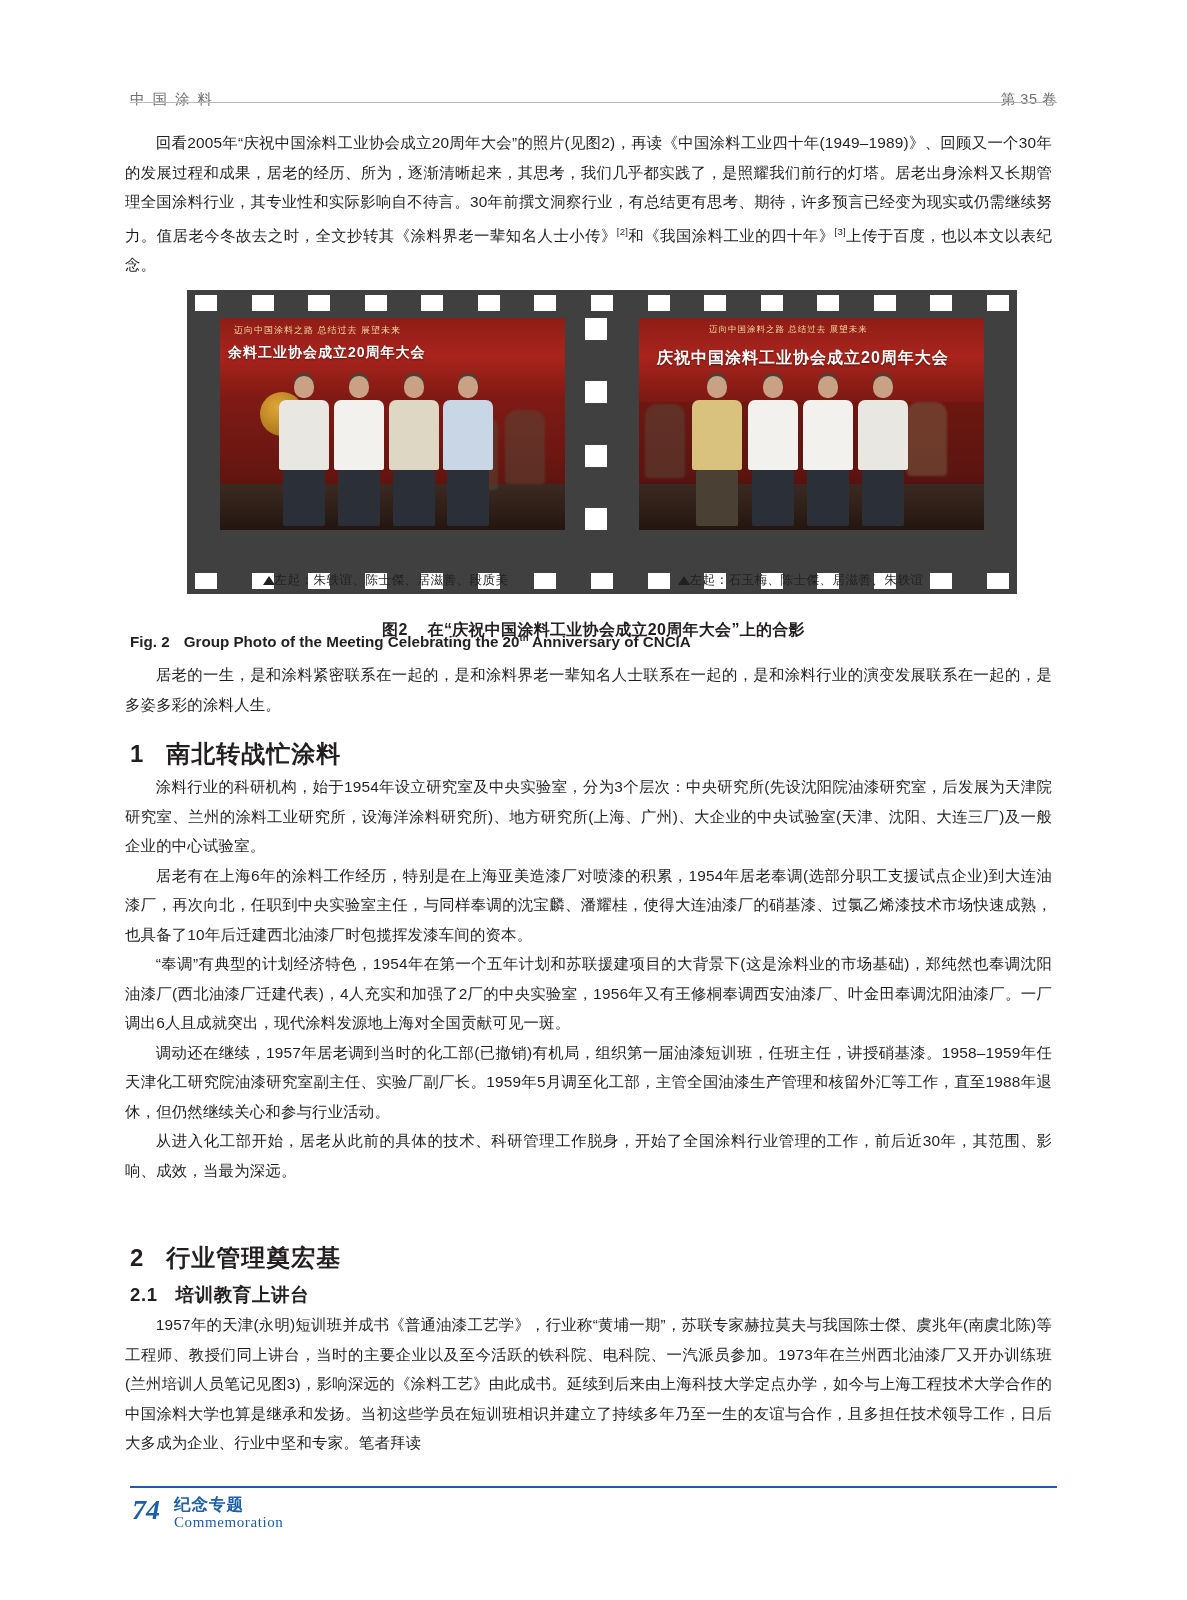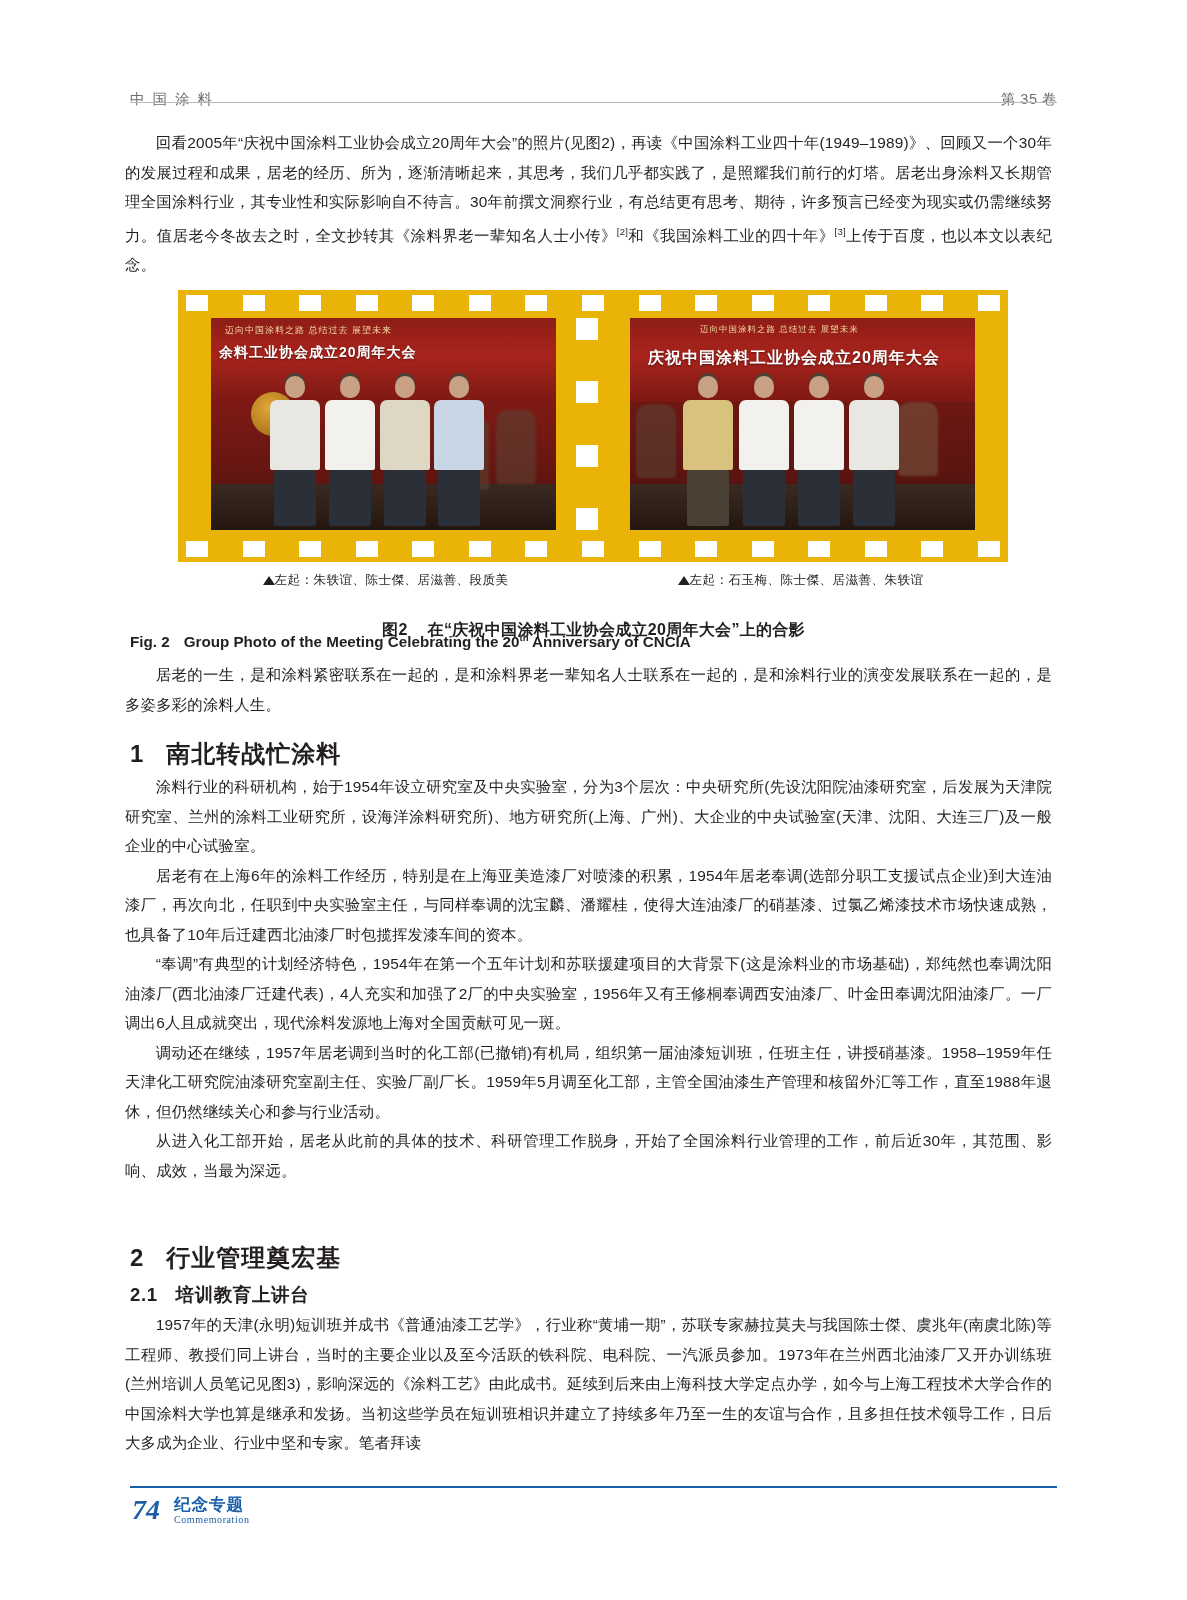--- a/index.html
+++ b/index.html
@@ -62,24 +62,25 @@
   sup { font-size: 9.5px; vertical-align: super; }
   
   .figwrap {
     position: absolute;
     left: 178px;
     top: 290px;
     width: 830px;
   }
   .filmstrip {
     width: 830px;
-    height: 272px;
-    background: #eab308;
+    height: 304px;
+    background: #404040;
     position: relative;
     box-sizing: border-box;
+    margin-left: 9px;
   }
   .perf-row {
     position: absolute;
     left: 0; right: 0;
     height: 16px;
     display: flex;
     justify-content: space-between;
     padding: 0 8px;
     box-sizing: border-box;
   }
@@ -293,21 +294,21 @@
     top: 8px;
     font-size: 16.5px;
     font-weight: bold;
     color: #1b5fa8;
     letter-spacing: 1px;
   }
   .footer-sub {
     position: absolute;
     left: 44px;
     top: 28px;
-    font-size: 10px;
+    font-size: 15px;
     color: #1b5fa8;
     letter-spacing: .6px;
     font-family: "Liberation Serif", serif;
   }
 </style>
 </head>
 <body>
 
 <div class="page">
 

